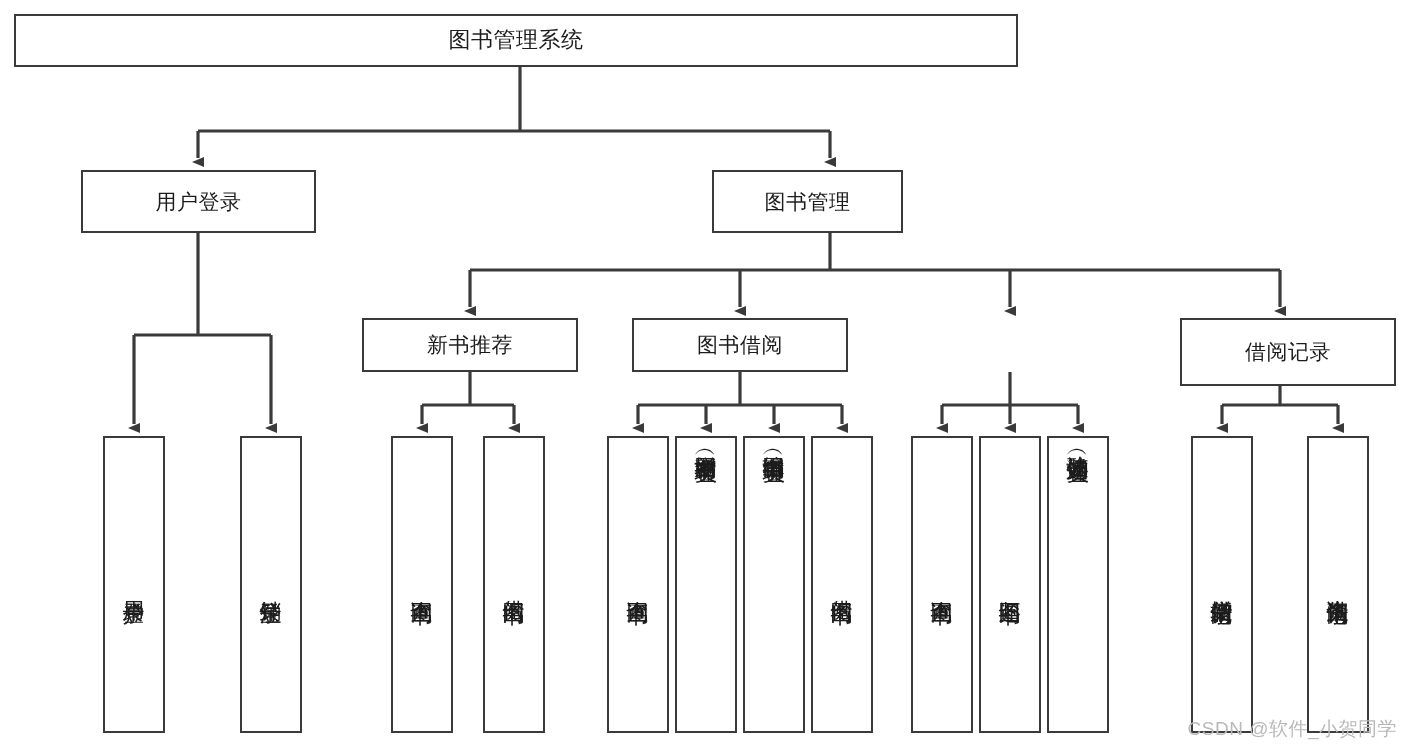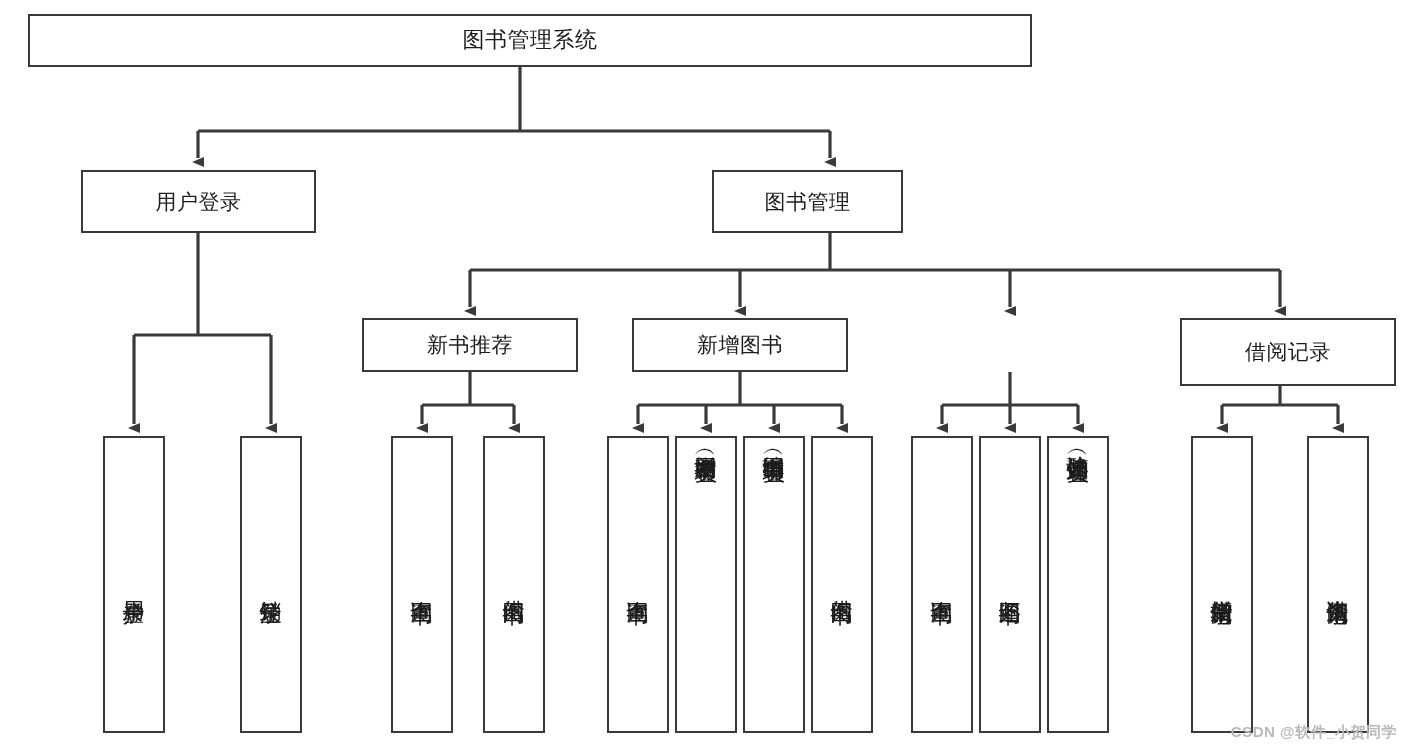--- a/index.html
+++ b/index.html
@@ -57,25 +57,24 @@
     letter-spacing: 1px;
     white-space: nowrap;
   }
   .node.vertical.centered {
     align-items: center;
   }
   .watermark {
     position: absolute;
     right: 8px;
     bottom: 5px;
-    font-size: 15px;
+    font-size: 19px;
     color: #b9b9b9;
     white-space: nowrap;
     letter-spacing: 0.5px;
-    font-weight: bold;
   }
 </style>
 </head>
 <body>
 
 <div id="canvas">
 
   <svg class="edges" viewBox="0 0 1405 747">
     <defs>
       <marker id="arrow" markerWidth="10" markerHeight="12" refX="1" refY="6" orient="auto" markerUnits="userSpaceOnUse">
@@ -124,36 +123,36 @@
       <path d="M1010,405 L1010,424" marker-end="url(#arrow)"></path>
       <path d="M1078,405 L1078,424" marker-end="url(#arrow)"></path>
 
       <path d="M1280,372 L1280,405"></path>
       <path d="M1222,405 L1338,405"></path>
       <path d="M1222,405 L1222,424" marker-end="url(#arrow)"></path>
       <path d="M1338,405 L1338,424" marker-end="url(#arrow)"></path>
     </g>
   </svg>
 
-  <div class="node root" style="left:28px; top:14px; width:1004px; height:53px;">
+  <div class="node root" style="left:14px; top:14px; width:1004px; height:53px;">
     <span class="label">图书管理系统</span>
   </div>
 
   <div class="node" style="left:81px; top:170px; width:235px; height:63px;">
     <span class="label">用户登录</span>
   </div>
   <div class="node" style="left:712px; top:170px; width:191px; height:63px;">
     <span class="label">图书管理</span>
   </div>
 
   <div class="node" style="left:362px; top:318px; width:216px; height:54px;">
     <span class="label">新书推荐</span>
   </div>
   <div class="node" style="left:632px; top:318px; width:216px; height:54px;">
-    <span class="label">新增图书</span>
+    <span class="label">图书借阅</span>
   </div>
   <div class="node" style="left:1180px; top:318px; width:216px; height:68px;">
     <span class="label">借阅记录</span>
   </div>
 
   <div class="node vertical centered" style="left:103px; top:436px; width:62px; height:297px;">
     <span class="label">用户登录</span>
   </div>
   <div class="node vertical centered" style="left:240px; top:436px; width:62px; height:297px;">
     <span class="label">注销登录</span>

